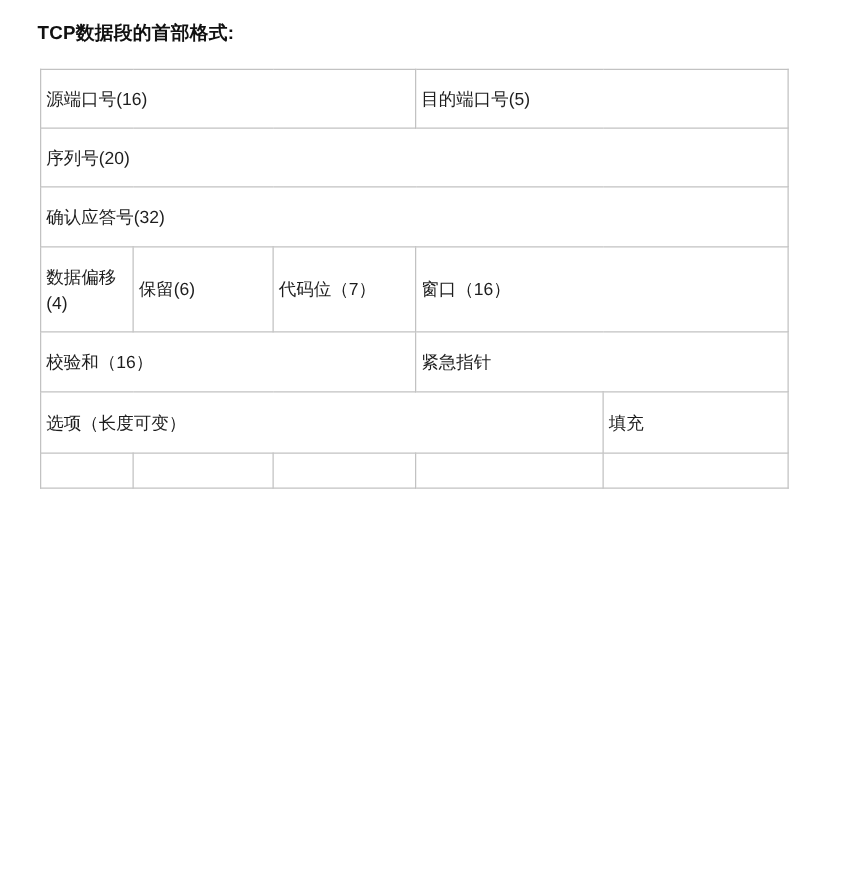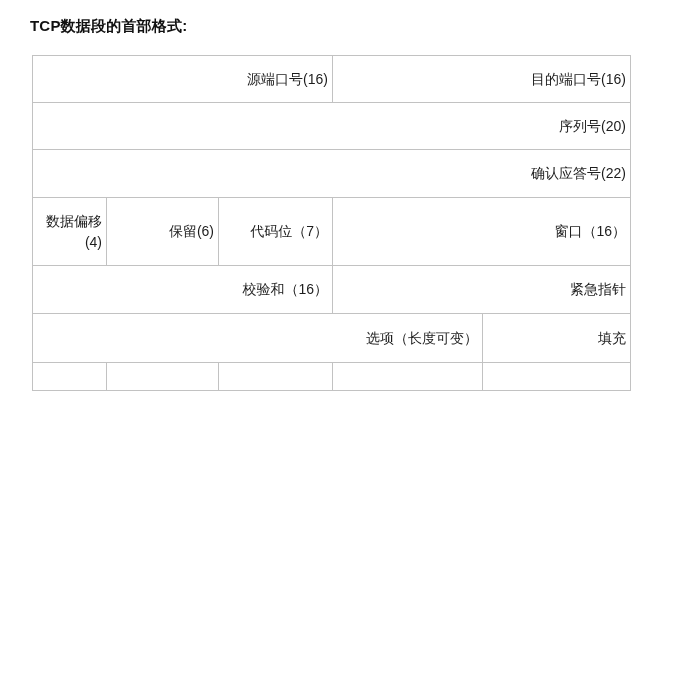--- a/index.html
+++ b/index.html
@@ -26,21 +26,21 @@
   #udp-title{top:489px;}
   table.fmt{
     position:absolute;left:32px;
     border-collapse:collapse;table-layout:fixed;
     background:var(--bg);
   }
   #tcp-table{top:55px;width:598px;}
   #udp-table{top:514px;width:598px;}
   table.fmt td{
     border:1px solid var(--border);
-    text-align:right;vertical-align:middle;
+    text-align:left;vertical-align:middle;
     font-size:14px;color:var(--cell);
     line-height:1.5;padding:2px 4px;
   }
   tr.h47{height:47px;}
   tr.h48{height:48px;}
   tr.h49{height:49px;}
   tr.h50{height:50px;}
   tr.h68{height:68px;}
   tr.h28{height:28px;}
 </style>
@@ -55,27 +55,27 @@
     <colgroup>
       <col style="width:74px">
       <col style="width:112px">
       <col style="width:114px">
       <col style="width:150px">
       <col style="width:148px">
     </colgroup>
     <tbody>
       <tr class="h47">
         <td colspan="3">源端口号(16)</td>
-        <td colspan="2">目的端口号(16)</td>
+        <td colspan="2">目的端口号(5)</td>
       </tr>
       <tr class="h47">
         <td colspan="5">序列号(20)</td>
       </tr>
       <tr class="h48">
-        <td colspan="5">确认应答号(22)</td>
+        <td colspan="5">确认应答号(32)</td>
       </tr>
       <tr class="h68">
         <td>数据偏移(4)</td>
         <td>保留(6)</td>
         <td>代码位（7）</td>
         <td colspan="2">窗口（16）</td>
       </tr>
       <tr class="h48">
         <td colspan="3">校验和（16）</td>
         <td colspan="2">紧急指针</td>

